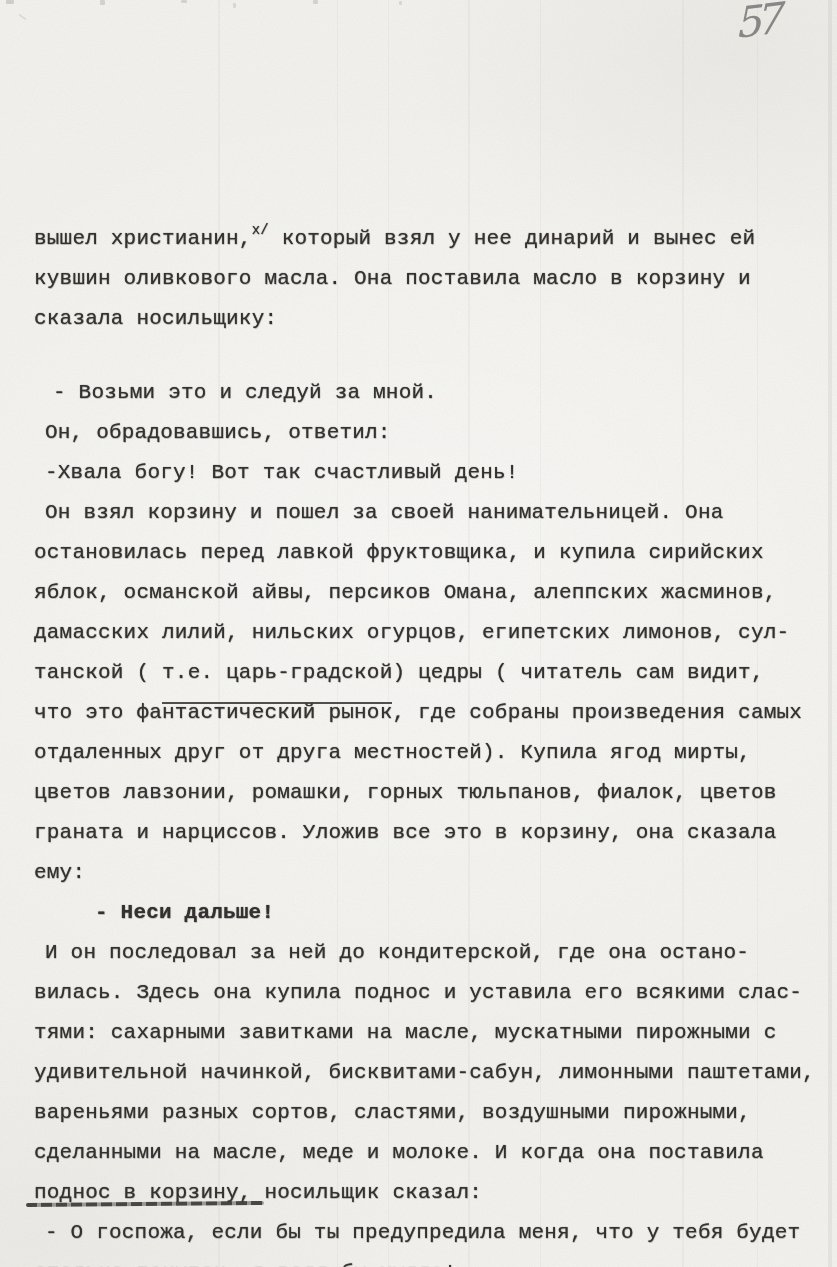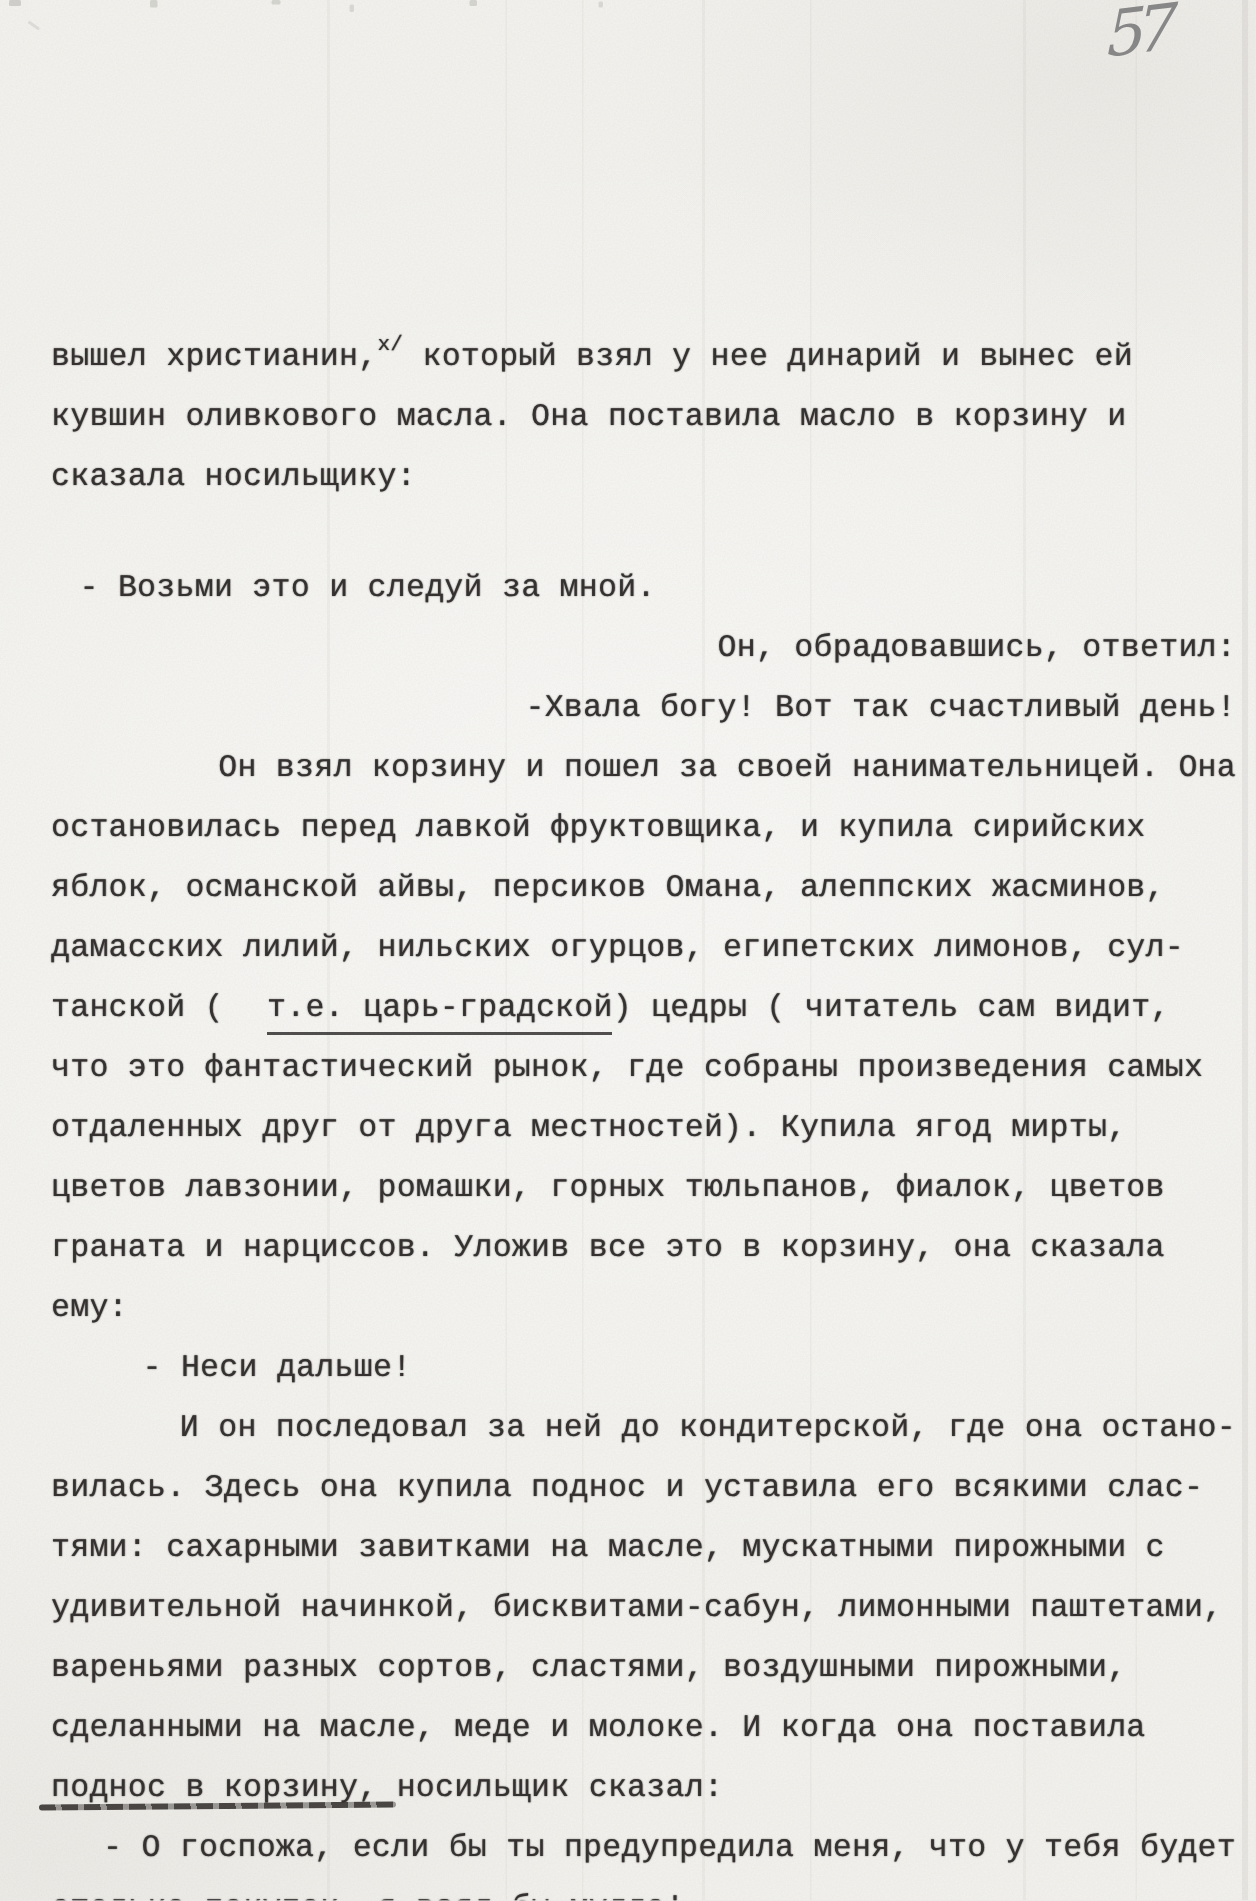--- a/index.html
+++ b/index.html
@@ -62,34 +62,33 @@
     top: 139px;
     width: 790px;
     color: #343130;
     font-size: 21px;
     line-height: 40px;
     letter-spacing: 0.2px;
     text-shadow: 0 0 1.1px rgba(52, 49, 48, 0.75), 0.5px 0.5px 0 rgba(52, 49, 48, 0.2);
     white-space: pre;
   }
   .line { height: 40px; }
-  .line.i1 { padding-left: 11px; text-align: right; }
+  .line.i1 { padding-left: 11px; }
   .line.i2 { padding-left: 19px; margin-top: 34px; }
-  .line.i3 { padding-left: 61px; }
+  .line.i3 { padding-left: 61px; font-weight: bold; }
   .line sup {
     font-size: 14px;
     line-height: 0;
     position: relative;
     top: -2px;
     vertical-align: super;
   }
   .line .u {
     border-bottom: 2px solid rgba(52, 49, 48, 0.85);
-    padding-bottom: 4px;
-    margin-left: 16px;
+    padding-bottom: 18px;
   }
   
   .footrule {
     position: absolute;
     left: 26px;
     top: 1202px;
     width: 238px;
     height: 4px;
     transform: rotate(-0.5deg);
     background: repeating-linear-gradient(

